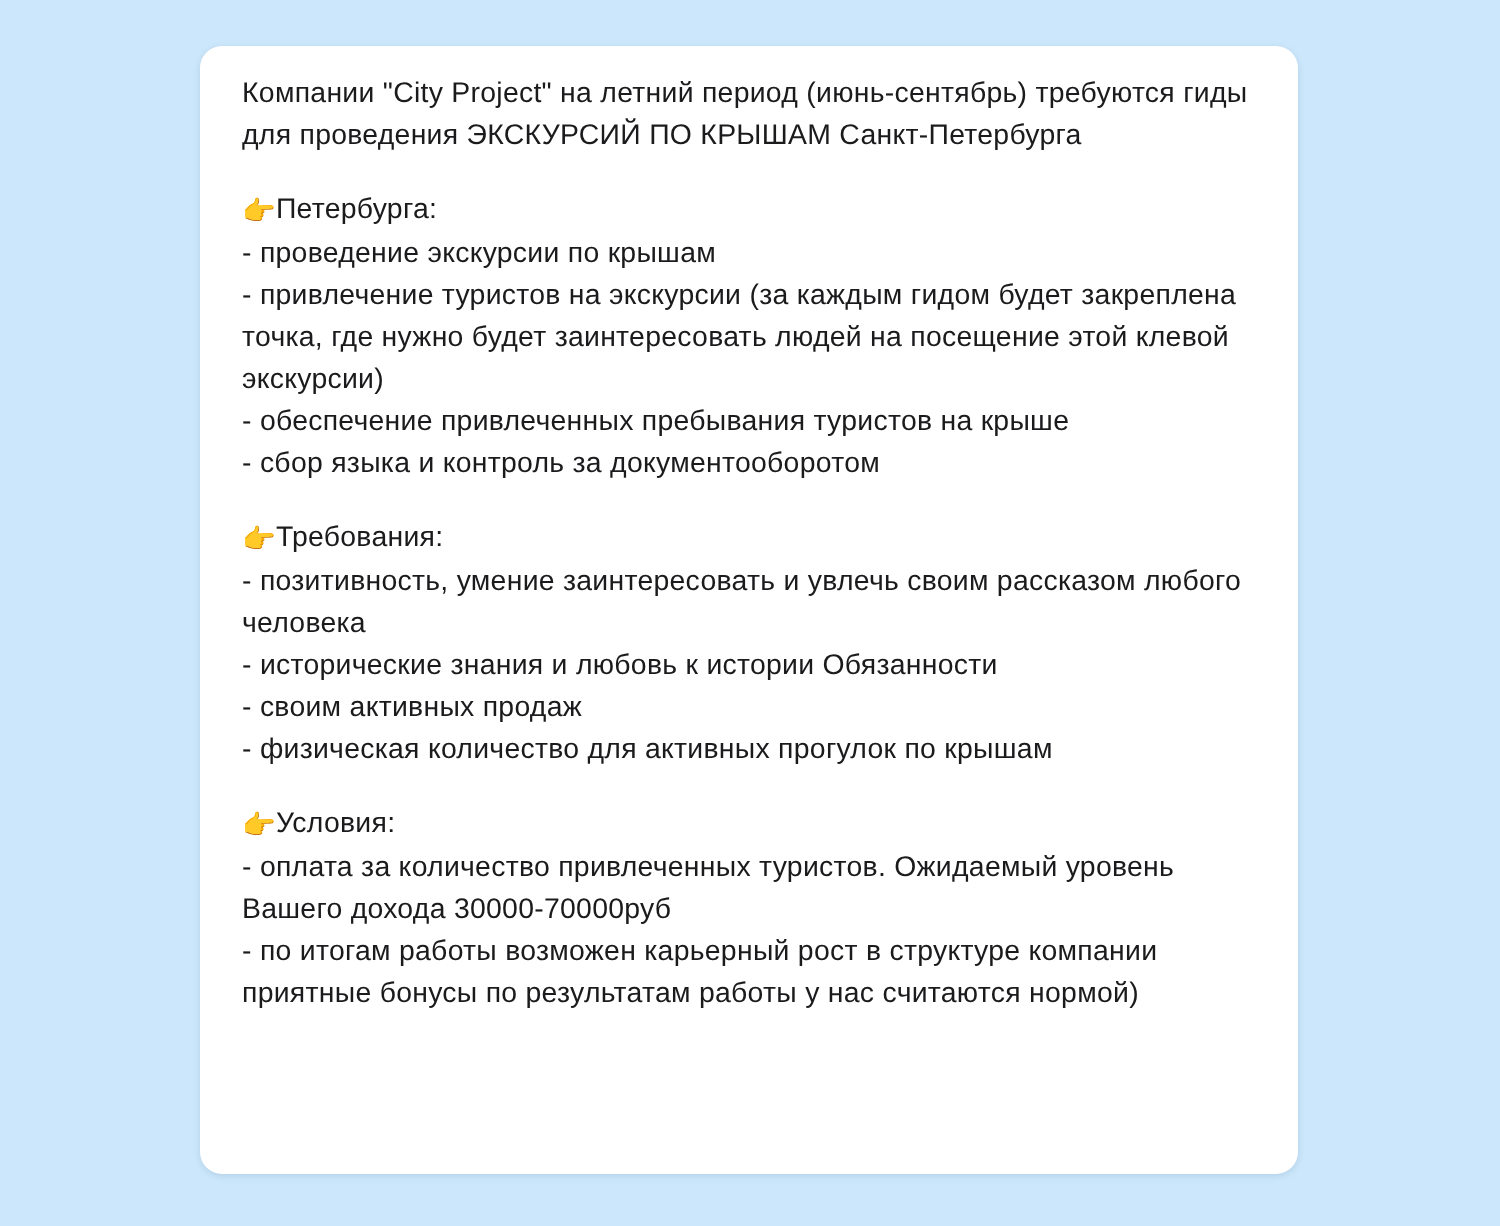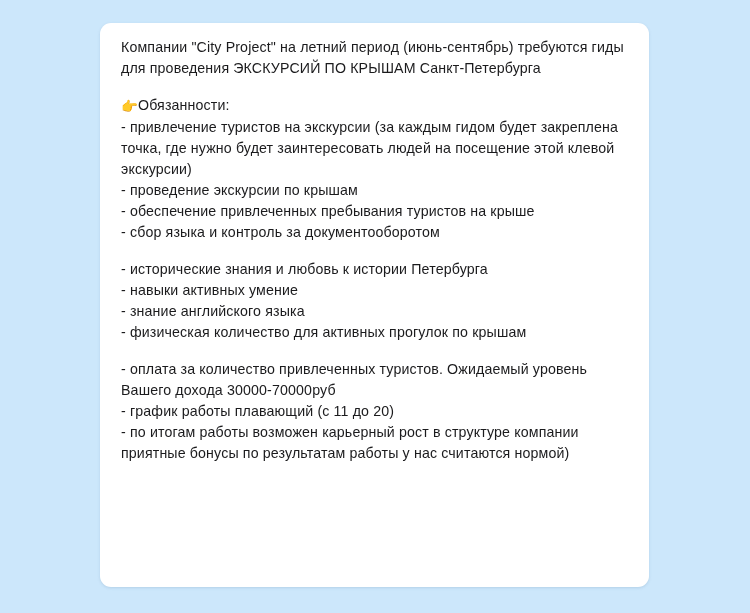--- a/index.html
+++ b/index.html
@@ -70,35 +70,36 @@
 <div class="page">
   <div class="post-card">
     <div class="post-body">
 
       <p class="para">
         <span class="line">Компании "City Project" на летний период (июнь-сентябрь) требуются гиды для проведения ЭКСКУРСИЙ ПО КРЫШАМ Санкт-Петербурга</span>
       </p>
 
 
       <p class="para">
-        <span class="line"><span class="emoji">👉</span><span>Обязанности:</span></span>
+        <span class="line"><span class="emoji">👉</span><span>Петербурга:</span></span>
+        <span class="line">- проведение экскурсии по крышам</span>
         <span class="line">- привлечение туристов на экскурсии (за каждым гидом будет закреплена точка, где нужно будет заинтересовать людей на посещение этой клевой экскурсии)</span>
-        <span class="line">- проведение экскурсии по крышам</span>
         <span class="line">- обеспечение привлеченных пребывания туристов на крыше</span>
         <span class="line">- сбор языка и контроль за документооборотом</span>
       </p>
 
       <p class="para">
-        <span class="line">- исторические знания и любовь к истории Петербурга</span>
-        <span class="line">- навыки активных умение</span>
-        <span class="line">- знание английского языка</span>
+        <span class="line"><span class="emoji">👉</span><span>Требования:</span></span>
+        <span class="line">- позитивность, умение заинтересовать и увлечь своим рассказом любого человека</span>
+        <span class="line">- исторические знания и любовь к истории Обязанности</span>
+        <span class="line">- своим активных продаж</span>
         <span class="line">- физическая количество для активных прогулок по крышам</span>
       </p>
 
       <p class="para">
+        <span class="line"><span class="emoji">👉</span><span>Условия:</span></span>
         <span class="line">- оплата за количество привлеченных туристов. Ожидаемый уровень Вашего дохода 30000-70000руб</span>
-        <span class="line">- график работы плавающий (с 11 до 20)</span>
         <span class="line">- по итогам работы возможен карьерный рост в структуре компании приятные бонусы по результатам работы у нас считаются нормой)</span>
       </p>
 
     </div>
   </div>
 </div>
 
 </body></html>

